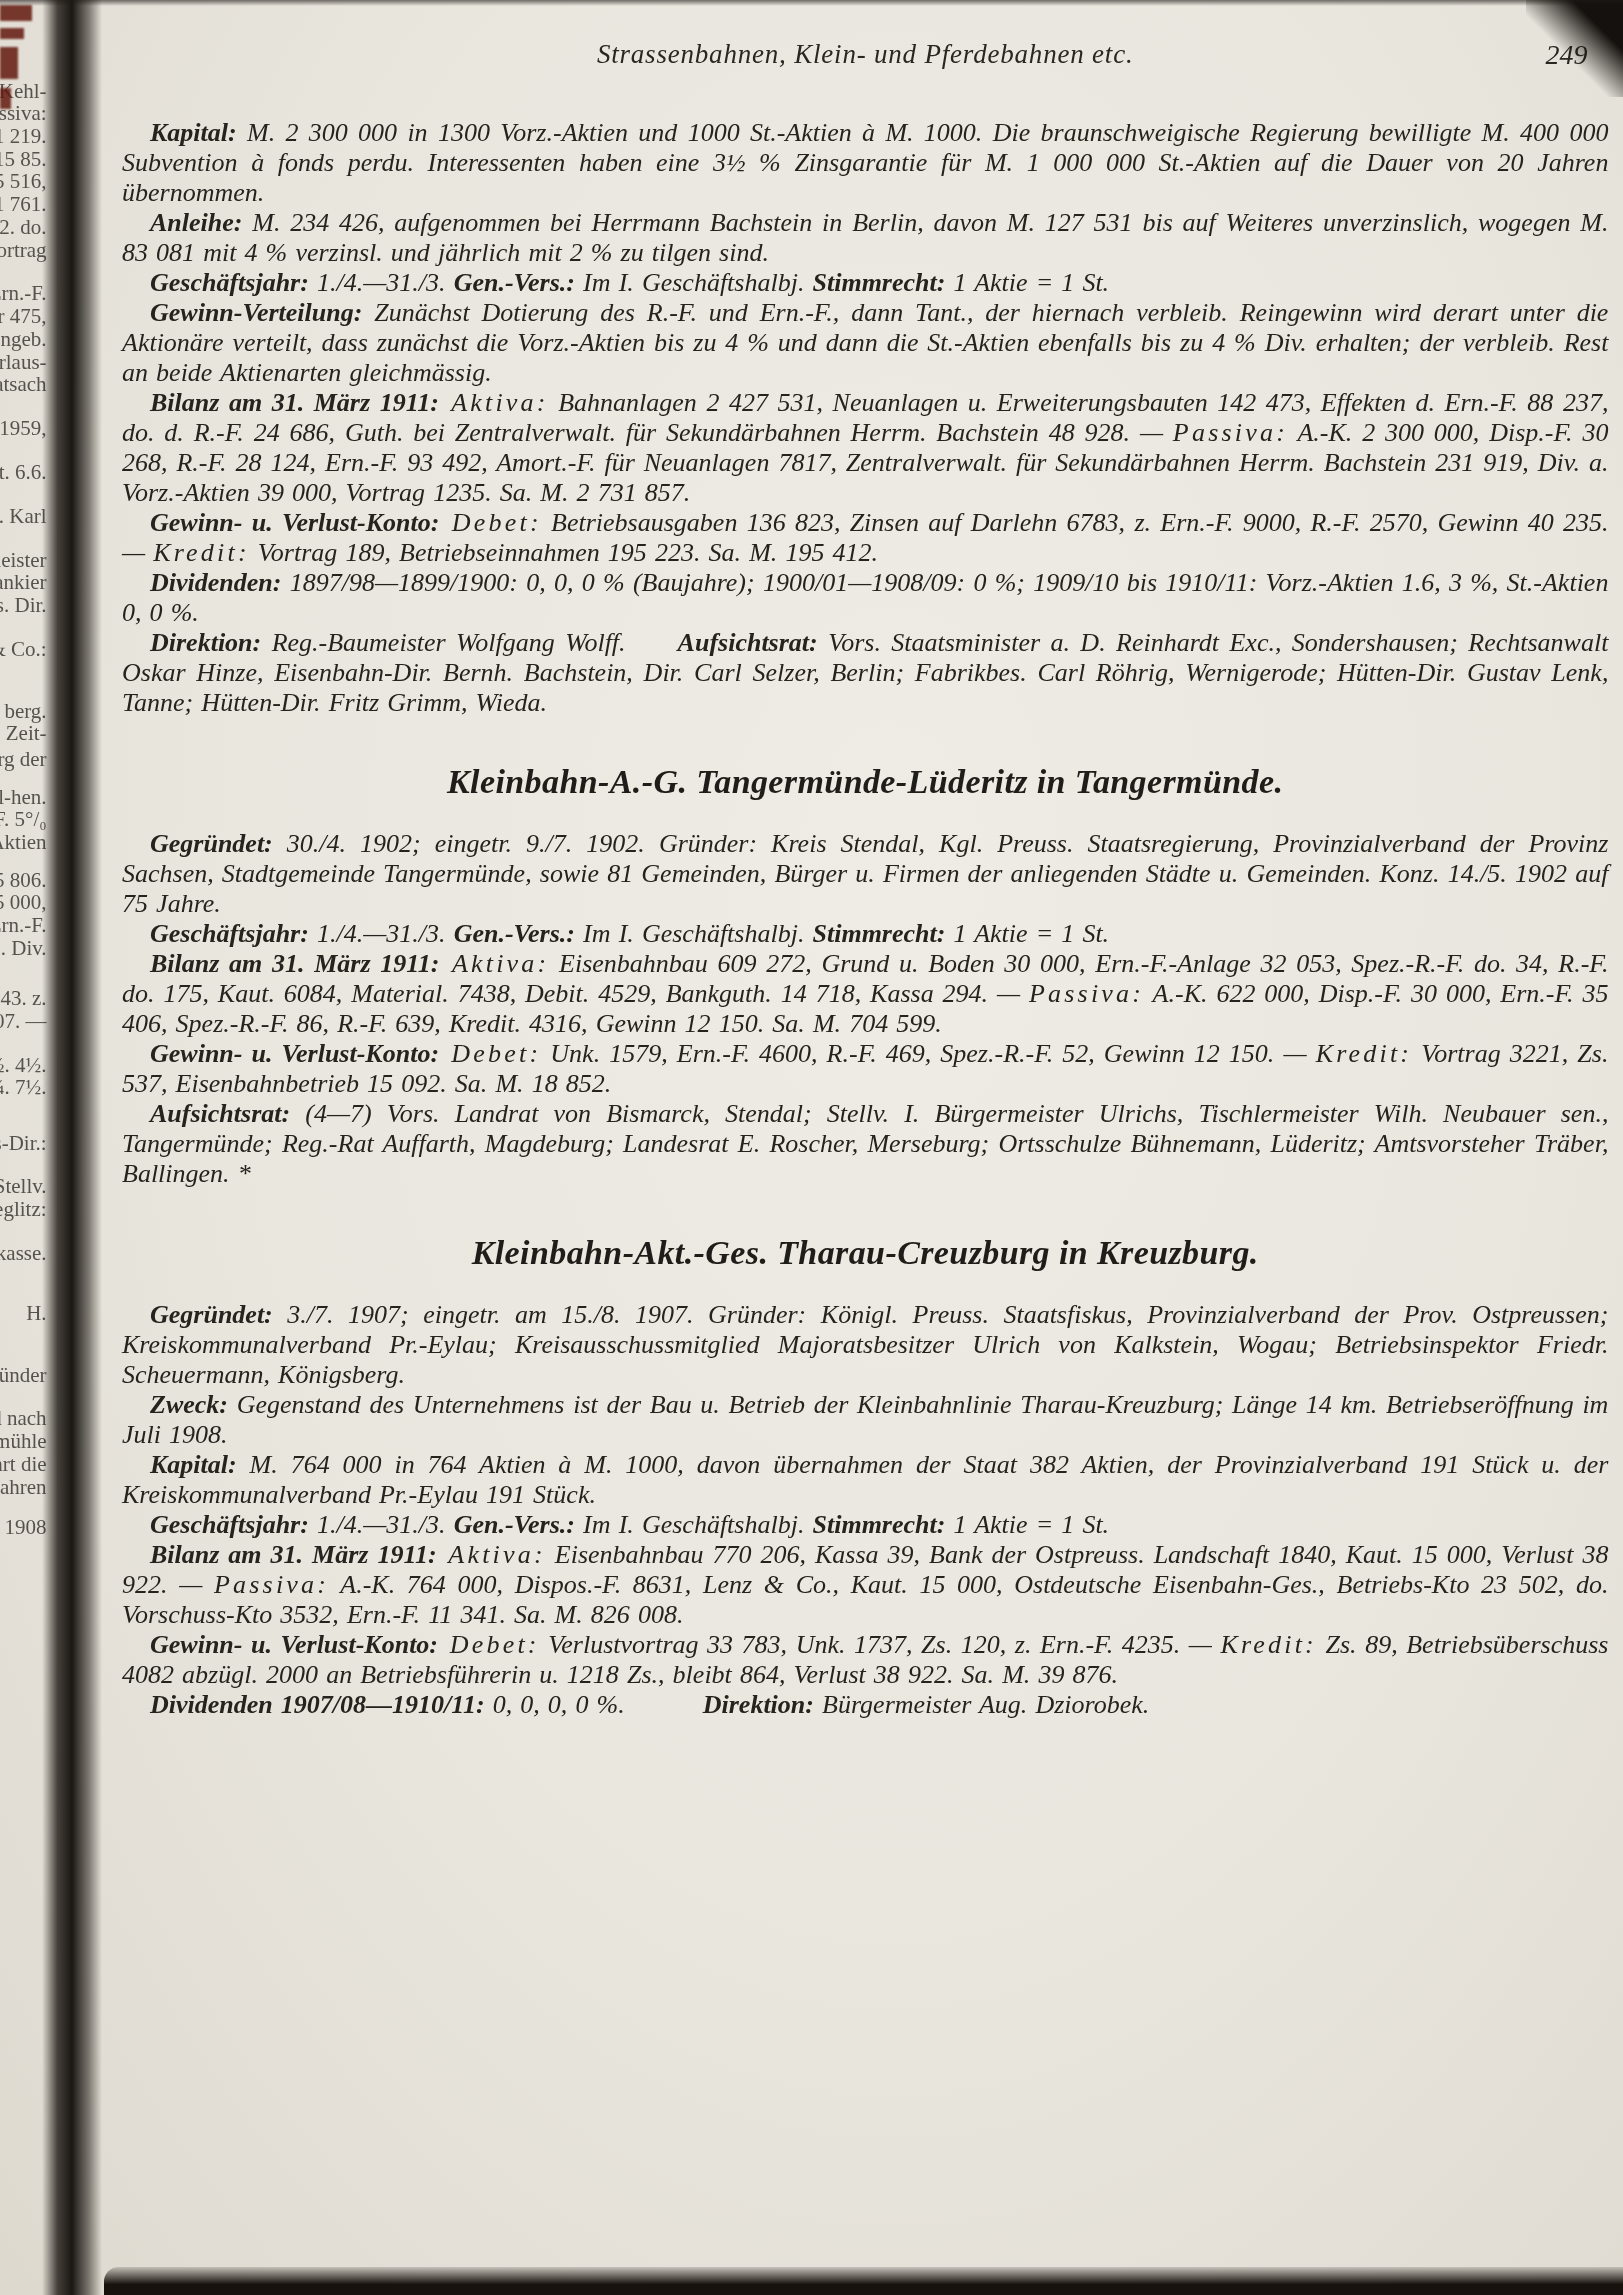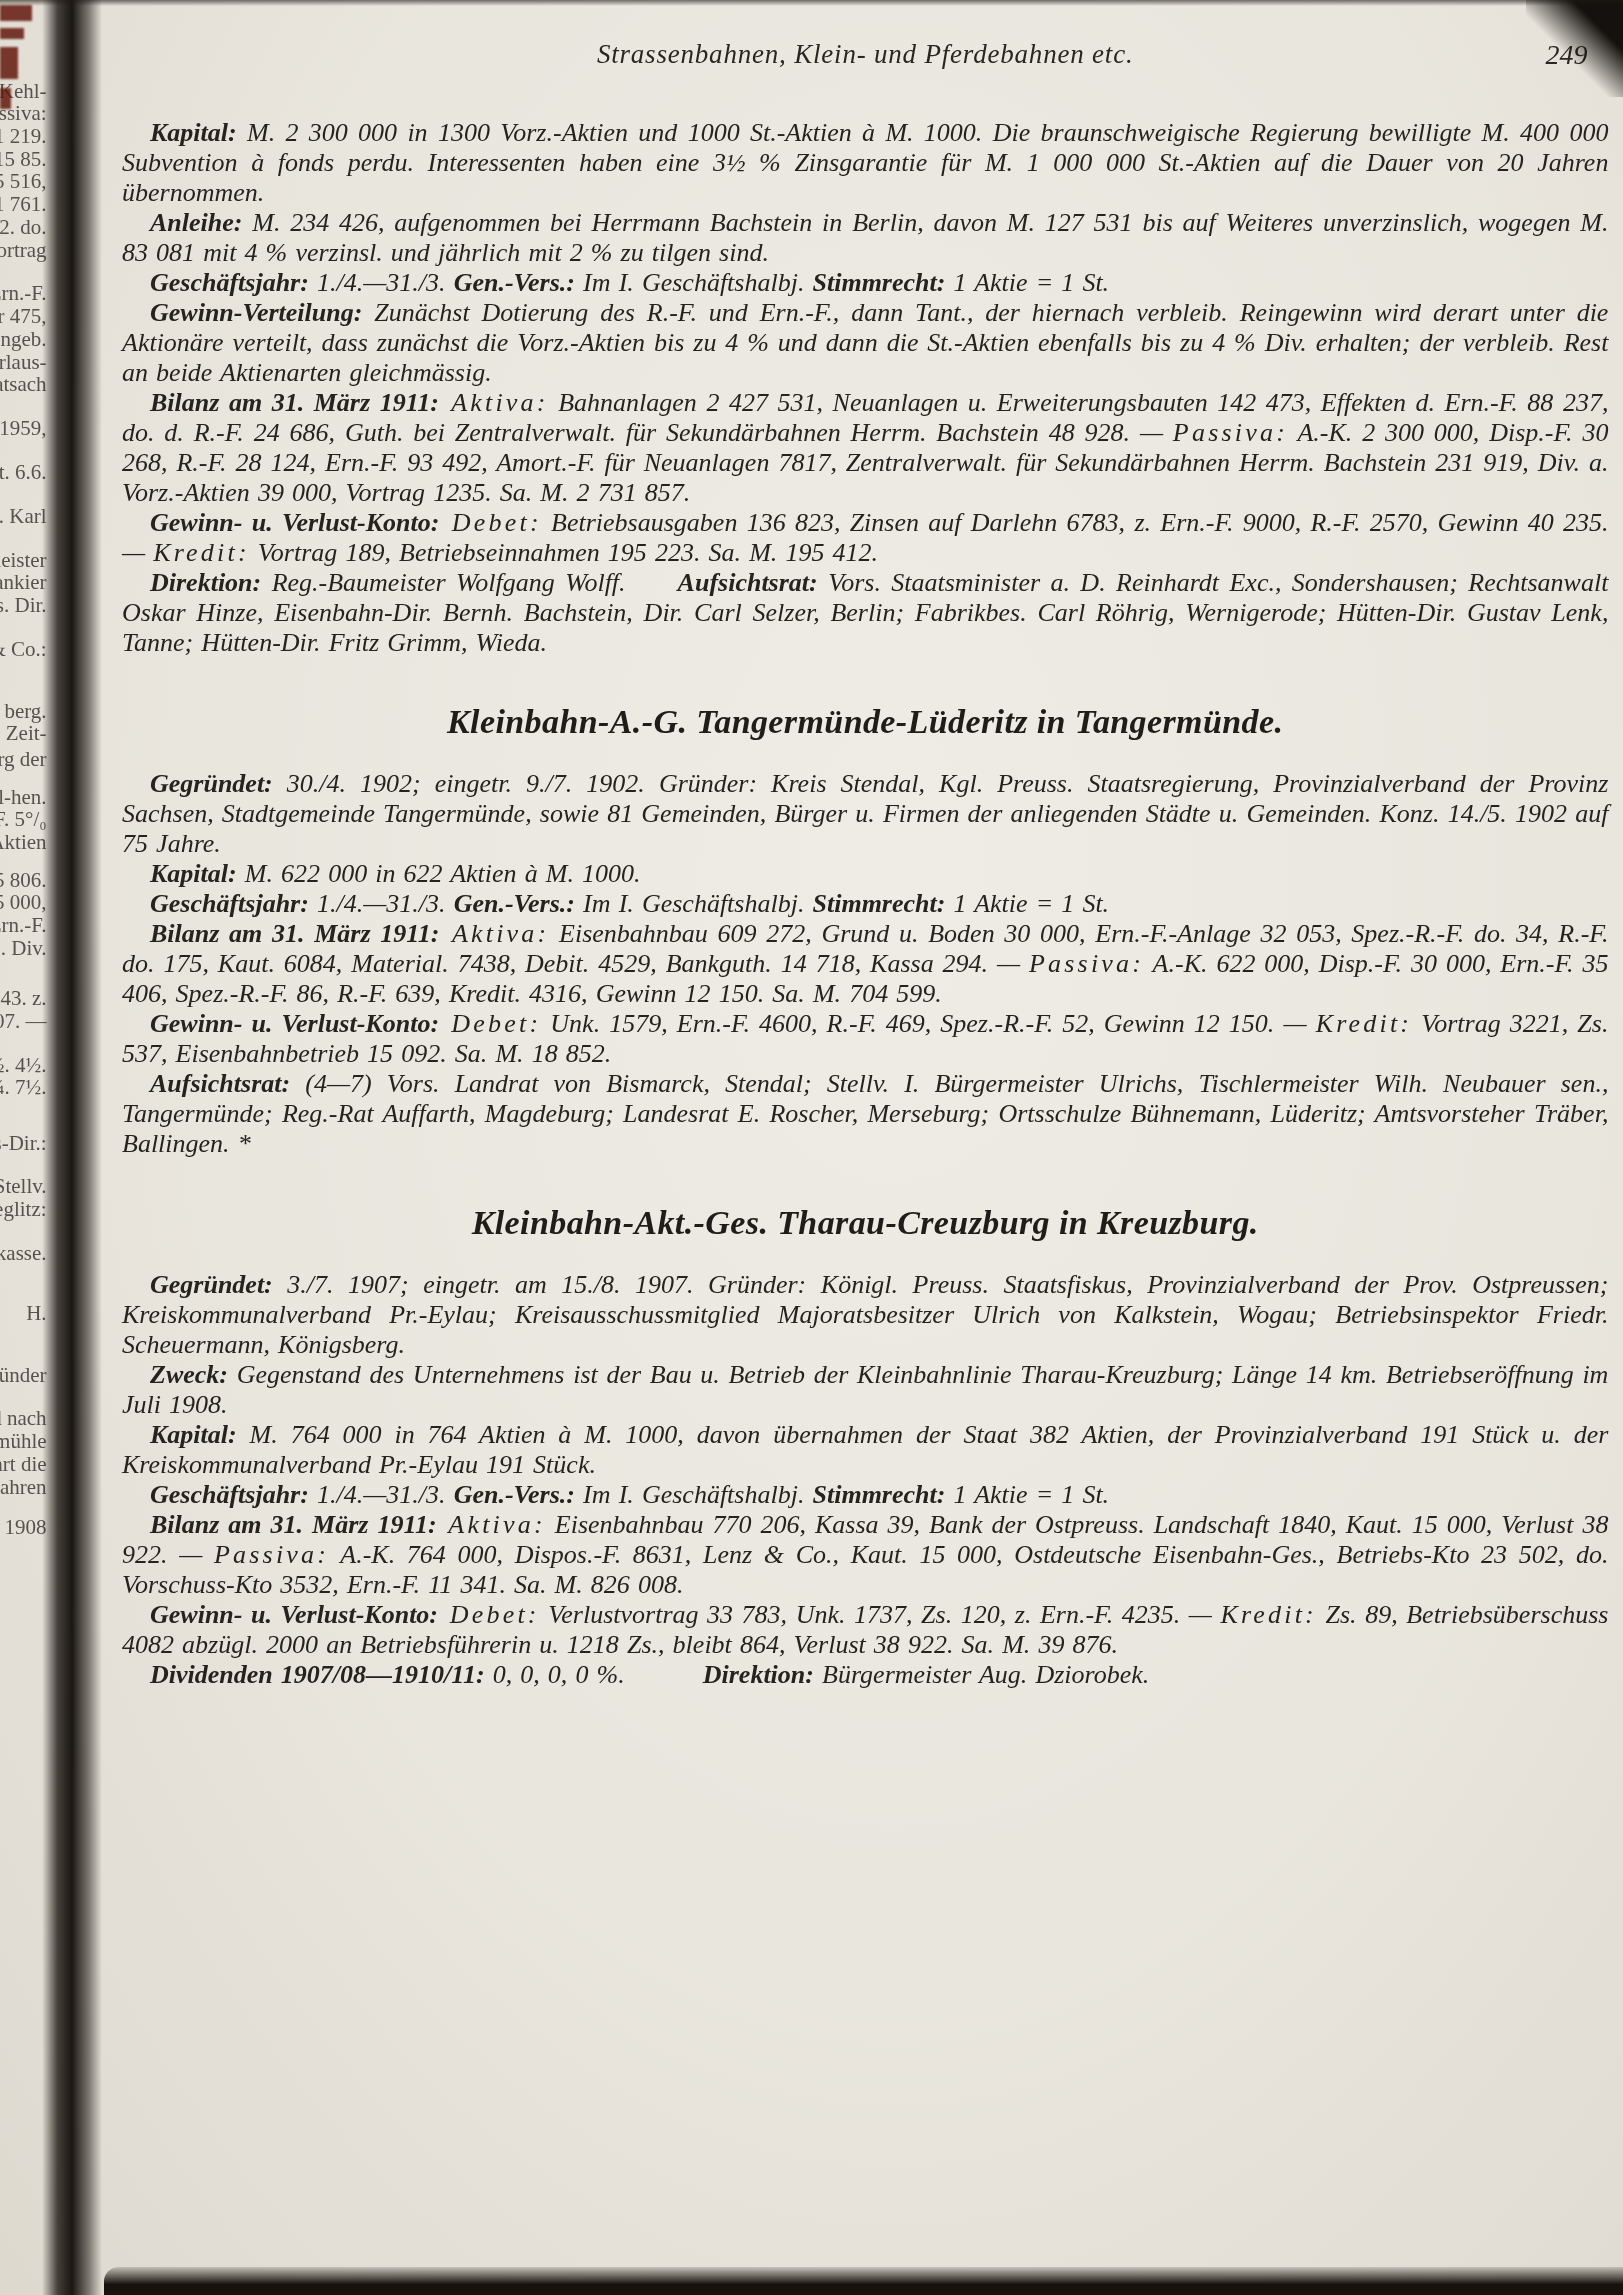--- a/index.html
+++ b/index.html
@@ -155,26 +155,26 @@
       <span class="rh-page">249</span>
     </div>
     <div id="sections">
         <section>
           <p class="para"><span class="rb">Kapital:</span><span class="rn"> M. 2 300 000 in 1300 Vorz.-Aktien und 1000 St.-Aktien à M. 1000.  Die braunschweigische Regierung bewilligte M. 400 000 Subvention à fonds perdu.  Interessenten haben eine 3½ % Zinsgarantie für M. 1 000 000 St.-Aktien auf die Dauer von 20 Jahren übernommen.</span></p>
           <p class="para"><span class="rb">Anleihe:</span><span class="rn"> M. 234 426, aufgenommen bei Herrmann Bachstein in Berlin, davon M. 127 531 bis auf Weiteres unverzinslich, wogegen M. 83 081 mit 4 % verzinsl. und jährlich mit 2 % zu tilgen sind.</span></p>
           <p class="para"><span class="rb">Geschäftsjahr:</span><span class="rn"> 1./4.—31./3.  </span><span class="rb">Gen.-Vers.:</span><span class="rn"> Im I. Geschäftshalbj.  </span><span class="rb">Stimmrecht:</span><span class="rn"> 1 Aktie = 1 St.</span></p>
           <p class="para"><span class="rb">Gewinn-Verteilung:</span><span class="rn"> Zunächst Dotierung des R.-F. und Ern.-F., dann Tant., der hiernach verbleib. Reingewinn wird derart unter die Aktionäre verteilt, dass zunächst die Vorz.-Aktien bis zu 4 % und dann die St.-Aktien ebenfalls bis zu 4 % Div. erhalten; der verbleib. Rest an beide Aktienarten gleichmässig.</span></p>
           <p class="para"><span class="rb">Bilanz am 31. März 1911:</span><span class="rg"> Aktiva:</span><span class="rn"> Bahnanlagen 2 427 531, Neuanlagen u. Erweiterungsbauten 142 473, Effekten d. Ern.-F. 88 237, do. d. R.-F. 24 686, Guth. bei Zentralverwalt. für Sekundärbahnen Herrm. Bachstein 48 928. — </span><span class="rg">Passiva:</span><span class="rn"> A.-K. 2 300 000, Disp.-F. 30 268, R.-F. 28 124, Ern.-F. 93 492, Amort.-F. für Neuanlagen 7817, Zentralverwalt. für Sekundärbahnen Herrm. Bachstein 231 919, Div. a. Vorz.-Aktien 39 000, Vortrag 1235.  Sa. M. 2 731 857.</span></p>
           <p class="para"><span class="rb">Gewinn- u. Verlust-Konto:</span><span class="rg"> Debet:</span><span class="rn"> Betriebsausgaben 136 823, Zinsen auf Darlehn 6783, z. Ern.-F. 9000, R.-F. 2570, Gewinn 40 235. — </span><span class="rg">Kredit:</span><span class="rn"> Vortrag 189, Betriebseinnahmen 195 223.  Sa. M. 195 412.</span></p>
+          <p class="para"><span class="rb">Dividenden:</span><span class="rn"> 1897/98—1899/1900: 0, 0, 0 % (Baujahre); 1900/01—1908/09: 0 %; 1909/10 bis 1910/11: Vorz.-Aktien 1.6, 3 %, St.-Aktien 0, 0 %.</span></p>
           <p class="para"><span class="rb">Direktion:</span><span class="rn"> Reg.-Baumeister Wolfgang Wolff.  </span><span class="rb">Aufsichtsrat:</span><span class="rn"> Vors. Staatsminister a. D. Reinhardt Exc., Sondershausen; Rechtsanwalt Oskar Hinze, Eisenbahn-Dir. Bernh. Bachstein, Dir. Carl Selzer, Berlin; Fabrikbes. Carl Röhrig, Wernigerode; Hütten-Dir. Gustav Lenk, Tanne; Hütten-Dir. Fritz Grimm, Wieda.</span></p>
         </section>
         <section>
           <h2 class="entry-heading">Kleinbahn-A.-G. Tangermünde-Lüderitz in Tangermünde.</h2>
           <p class="para"><span class="rb">Gegründet:</span><span class="rn"> 30./4. 1902; eingetr. 9./7. 1902.  Gründer: Kreis Stendal, Kgl. Preuss. Staatsregierung, Provinzialverband der Provinz Sachsen, Stadtgemeinde Tangermünde, sowie 81 Gemeinden, Bürger u. Firmen der anliegenden Städte u. Gemeinden.  Konz. 14./5. 1902 auf 75 Jahre.</span></p>
-          <p class="para"><span class="rb">Kapital:</span><span class="rn"> M. 622 000 in 622 Aktien à M. 1000.</span></p>
           <p class="para"><span class="rb">Geschäftsjahr:</span><span class="rn"> 1./4.—31./3.  </span><span class="rb">Gen.-Vers.:</span><span class="rn"> Im I. Geschäftshalbj.  </span><span class="rb">Stimmrecht:</span><span class="rn"> 1 Aktie = 1 St.</span></p>
           <p class="para"><span class="rb">Bilanz am 31. März 1911:</span><span class="rg"> Aktiva:</span><span class="rn"> Eisenbahnbau 609 272, Grund u. Boden 30 000, Ern.-F.-Anlage 32 053, Spez.-R.-F. do. 34, R.-F. do. 175, Kaut. 6084, Material. 7438, Debit. 4529, Bankguth. 14 718, Kassa 294. — </span><span class="rg">Passiva:</span><span class="rn"> A.-K. 622 000, Disp.-F. 30 000, Ern.-F. 35 406, Spez.-R.-F. 86, R.-F. 639, Kredit. 4316, Gewinn 12 150.  Sa. M. 704 599.</span></p>
           <p class="para"><span class="rb">Gewinn- u. Verlust-Konto:</span><span class="rg"> Debet:</span><span class="rn"> Unk. 1579, Ern.-F. 4600, R.-F. 469, Spez.-R.-F. 52, Gewinn 12 150. — </span><span class="rg">Kredit:</span><span class="rn"> Vortrag 3221, Zs. 537, Eisenbahnbetrieb 15 092.  Sa. M. 18 852.</span></p>
           <p class="para"><span class="rb">Aufsichtsrat:</span><span class="rn"> (4—7) Vors. Landrat von Bismarck, Stendal; Stellv. I. Bürgermeister Ulrichs, Tischlermeister Wilh. Neubauer sen., Tangermünde; Reg.-Rat Auffarth, Magdeburg; Landesrat E. Roscher, Merseburg; Ortsschulze Bühnemann, Lüderitz; Amtsvorsteher Träber, Ballingen.  *</span></p>
         </section>
         <section>
           <h2 class="entry-heading">Kleinbahn-Akt.-Ges. Tharau-Creuzburg in Kreuzburg.</h2>
           <p class="para"><span class="rb">Gegründet:</span><span class="rn"> 3./7. 1907; eingetr. am 15./8. 1907.  Gründer: Königl. Preuss. Staatsfiskus, Provinzialverband der Prov. Ostpreussen; Kreiskommunalverband Pr.-Eylau; Kreisausschussmitglied Majoratsbesitzer Ulrich von Kalkstein, Wogau; Betriebsinspektor Friedr. Scheuermann, Königsberg.</span></p>
           <p class="para"><span class="rb">Zweck:</span><span class="rn"> Gegenstand des Unternehmens ist der Bau u. Betrieb der Kleinbahnlinie Tharau-Kreuzburg; Länge 14 km.  Betriebseröffnung im Juli 1908.</span></p>
           <p class="para"><span class="rb">Kapital:</span><span class="rn"> M. 764 000 in 764 Aktien à M. 1000, davon übernahmen der Staat 382 Aktien, der Provinzialverband 191 Stück u. der Kreiskommunalverband Pr.-Eylau 191 Stück.</span></p>

